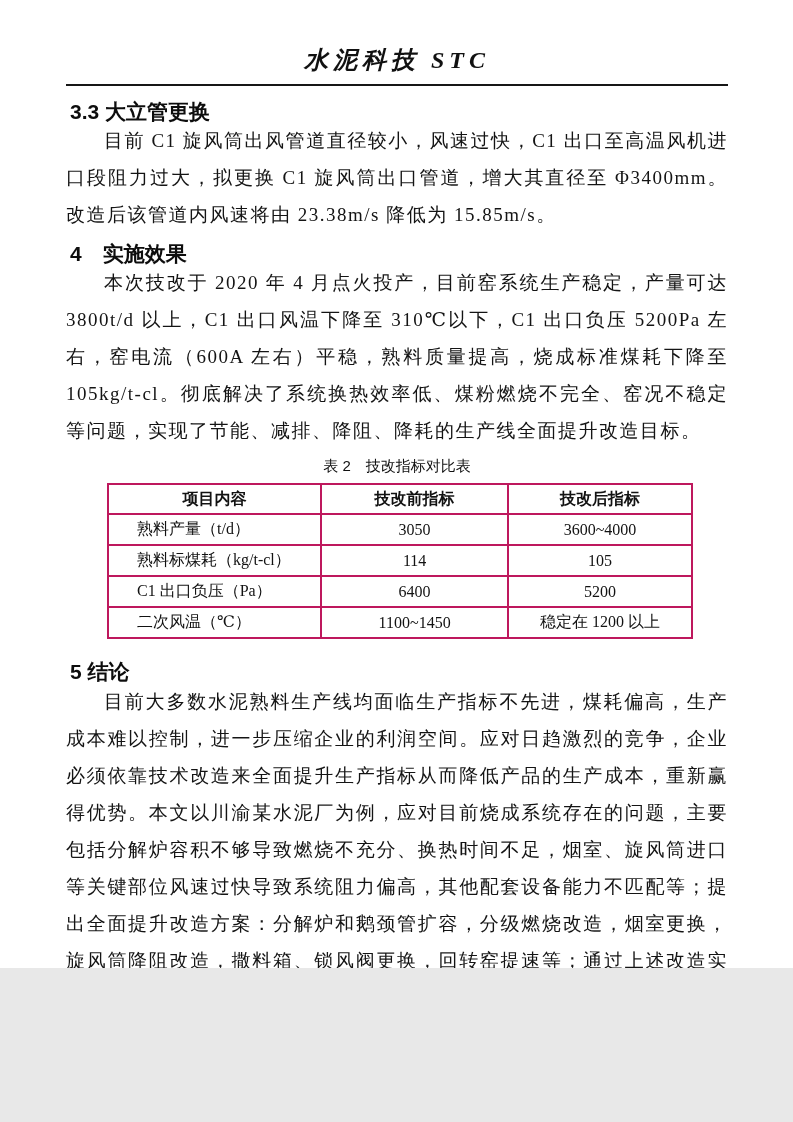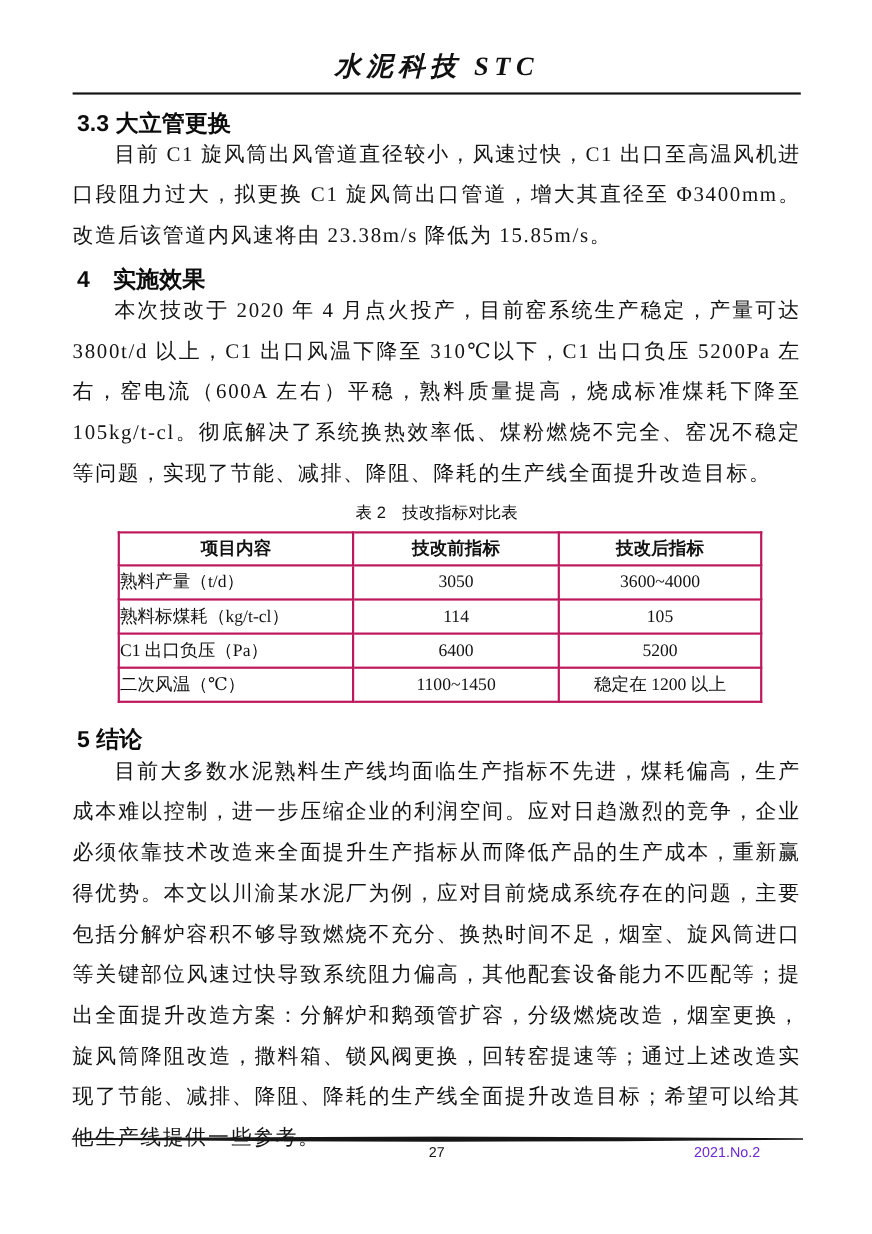--- a/index.html
+++ b/index.html
@@ -1,18 +1,18 @@
 <!DOCTYPE html>
 <html lang="zh"><head>
 <meta charset="utf-8">
 <style>
   html,body{margin:0;padding:0;background:#e8e8e8;}
   .page{
     position:relative;
-    width:793px;height:1122px;
+    width:793px;height:968px;
     margin:0 auto;
     background:#ffffff;
     color:#111;
     font-family:"Liberation Serif","DejaVu Serif",serif;
     overflow:hidden;
   }
   
   .journal-title{
     position:absolute;top:44px;left:66px;width:662px;
     text-align:center;
@@ -58,21 +58,21 @@
     font-size:16px;color:#121212;
     padding:0 6px;overflow:hidden;white-space:nowrap;
   }
   .cmp-table th{
     height:28px;text-align:center;
     font-family:"Liberation Sans","DejaVu Sans",sans-serif;
     font-weight:700;
   }
   .cmp-table td{height:29px;text-align:center;
     font-family:"Liberation Serif","DejaVu Serif",serif;}
-  .cmp-table td.rowlabel{text-align:left;padding-left:0;}
+  .cmp-table td.rowlabel{text-align:left;padding-left:28px;}
   
   .footer-rule{position:absolute;top:1033px;left:65px;width:665px;height:6px;}
   .footer-rule svg{display:block;}
   .footer-page{
     position:absolute;top:1040px;left:66px;width:662px;margin:0;
     text-align:center;
     font-family:"Liberation Sans","DejaVu Sans",sans-serif;
     font-size:13px;color:#121212;
   }
   .footer-issue{

